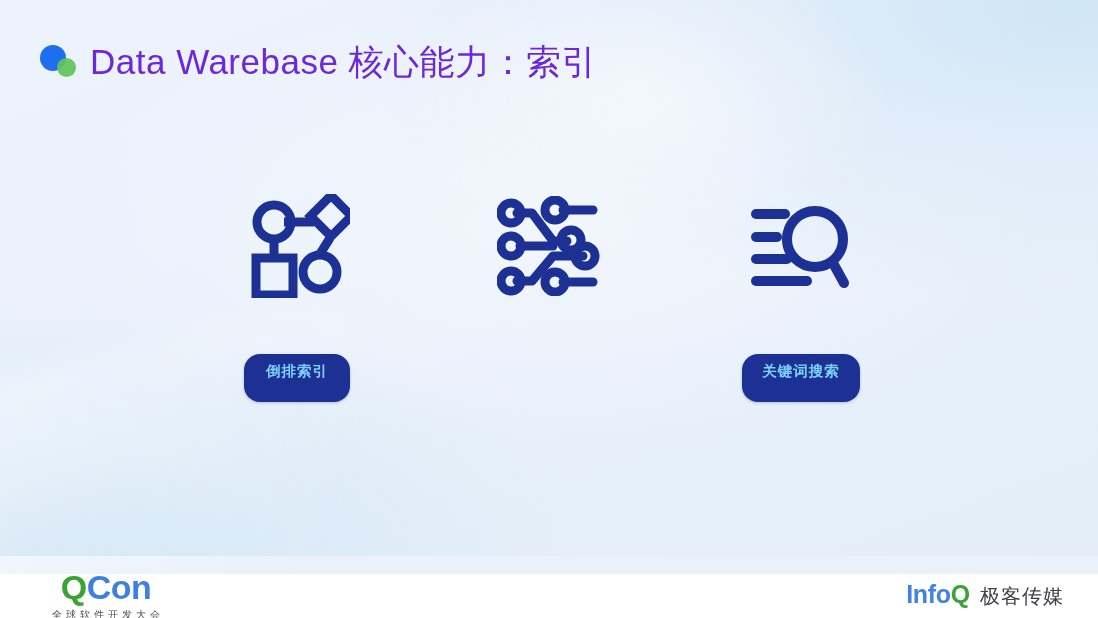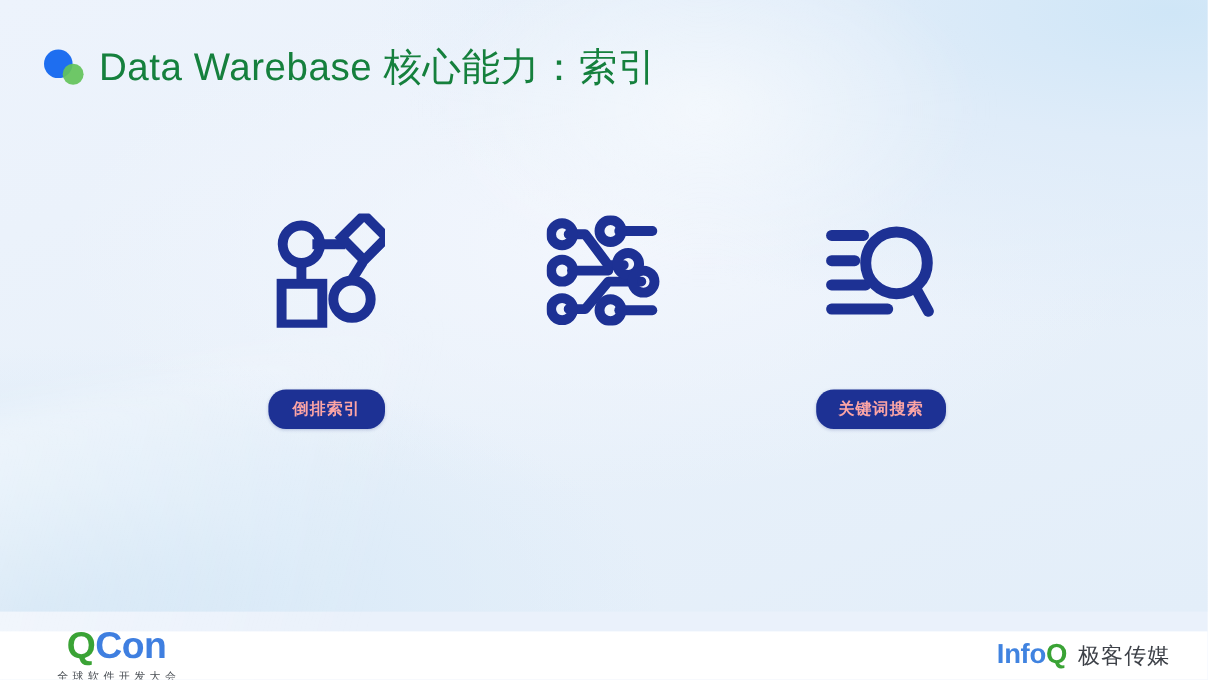--- a/index.html
+++ b/index.html
@@ -47,41 +47,41 @@
   .brand-dot .d-blue{
     position:absolute; left:0; top:1px; width:26px; height:26px;
     border-radius:50%; background:#1e6ef0;
   }
   .brand-dot .d-green{
     position:absolute; left:17px; top:14px; width:19px; height:19px;
     border-radius:50%; background:#63c35a; opacity:.92;
   }
   .title{
     font-size:35px; line-height:1.15; font-weight:400;
-    color:#15803d; letter-spacing:.5px; white-space:nowrap;
+    color:#6d28d9; letter-spacing:.5px; white-space:nowrap;
   }
 
   
   .cards{
     position:absolute; left:0; top:186px; width:1098px;
     display:flex; justify-content:center; align-items:flex-start;
     gap:84px;
   }
   .card{ width:168px; display:flex; flex-direction:column; align-items:center; }
   .icon-wrap{ height:120px; display:flex; align-items:center; justify-content:center; }
   .icon-wrap svg{ display:block; }
   .pill{
     margin-top:48px;
     background:#1d3194;
-    color:#fca5a5;
+    color:#7dd3fc;
     border-radius:16px;
     font-size:14.5px;
     font-weight:700;
     letter-spacing:1px;
-    padding:8px 22px 9px;
+    padding:8px 22px 21px;
     white-space:nowrap;
     box-shadow:0 1px 3px rgba(23,45,130,.25);
   }
   .card:nth-child(3) .pill, .card:nth-child(4) .pill{ padding-left:20px; padding-right:20px; }
 
   
   .footer{
     position:absolute; left:0; bottom:0; width:1098px; height:44px;
     background:#ffffff;
     display:flex; align-items:center; justify-content:space-between;

